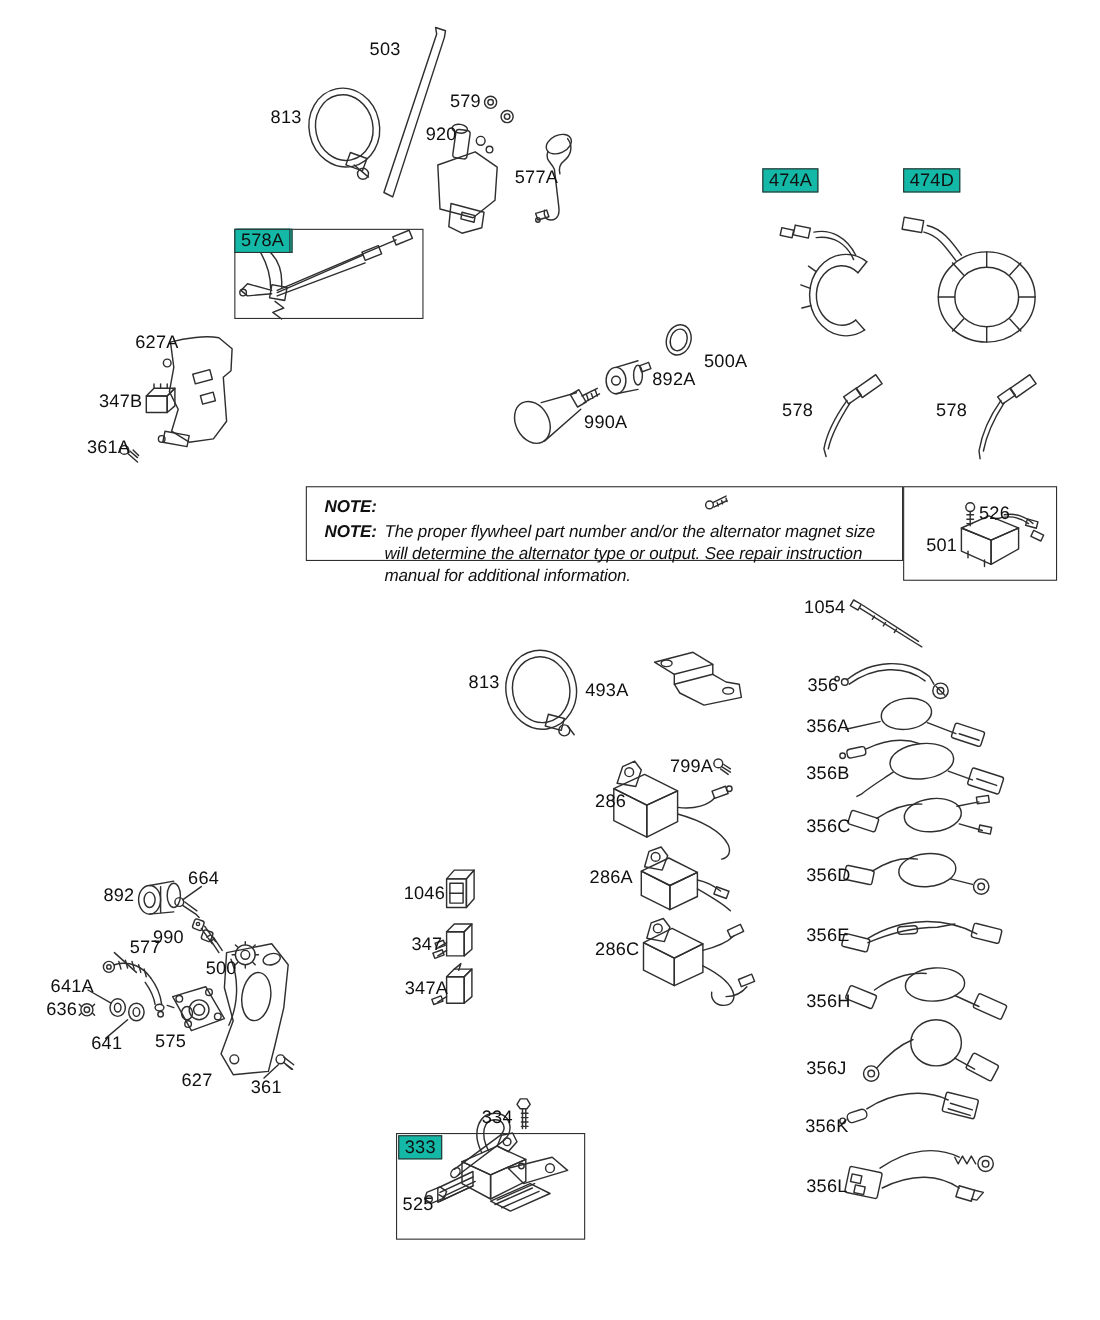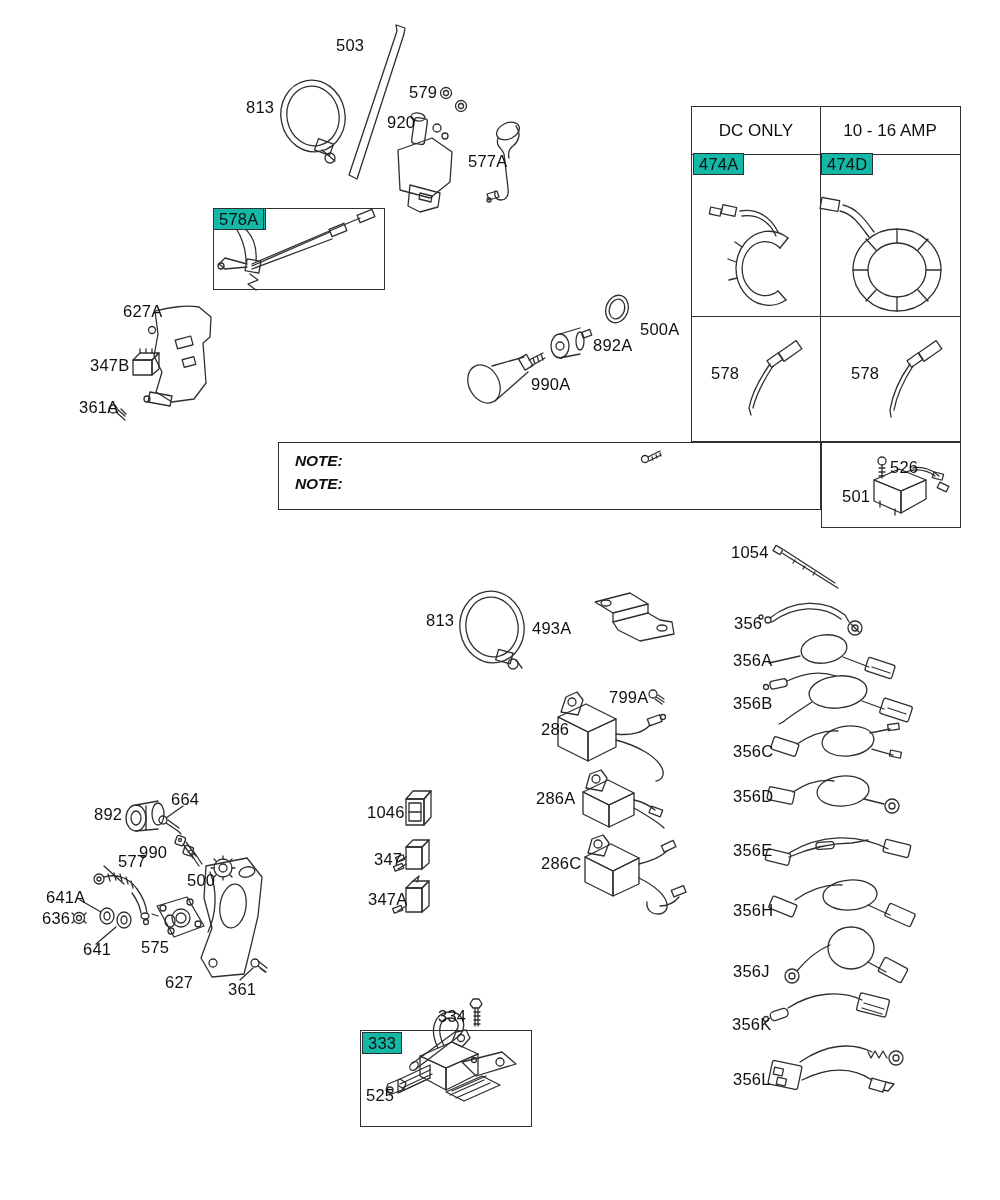--- a/index.html
+++ b/index.html
@@ -459,35 +459,29 @@
       <polygon points="872,1078 886,1082 883,1092 869,1088"></polygon>
       <path d="M886,1082 l8,2 -6,7 -5,-1"></path>
     </g>
 
     <g>
       <circle cx="645" cy="459" r="3.5"></circle>
       <path d="M648,457 l12,-6 M649,461 l12,-6 M652,457 l1,3 M656,455 l1,3 M660,453 l1,3"></path>
     </g>
   </svg>
 
-  <div class="ptable">
-    <div class="vdiv"></div>
-    <div class="hdiv1"></div>
-    <div class="hdiv2"></div>
-    <span class="hdr hdrL">DC ONLY</span>
-    <span class="hdr hdrR">10 - 16 AMP</span>
-  </div>
   <div class="regcell"></div>
 
   <div class="notebox">
     <div class="noterow">
       <span class="nlabel">NOTE:</span>
     </div>
     <div class="noterow">
       <span class="nlabel">NOTE:</span>
+      <span class="nbody">The proper flywheel part number and/or the alternator magnet size will determine the alternator type or output. See repair instruction manual for additional information.</span>
     </div>
   </div>
 
   <span class="co box" style="left:693px;top:153px;">474A</span>
   <span class="co box" style="left:821px;top:153px;">474D</span>
   <span class="co" style="left:711px;top:364px;">578</span>
   <span class="co" style="left:851px;top:364px;">578</span>
   <span class="co" style="left:890px;top:458px;">526</span>
   <span class="co" style="left:842px;top:487px;">501</span>
 

